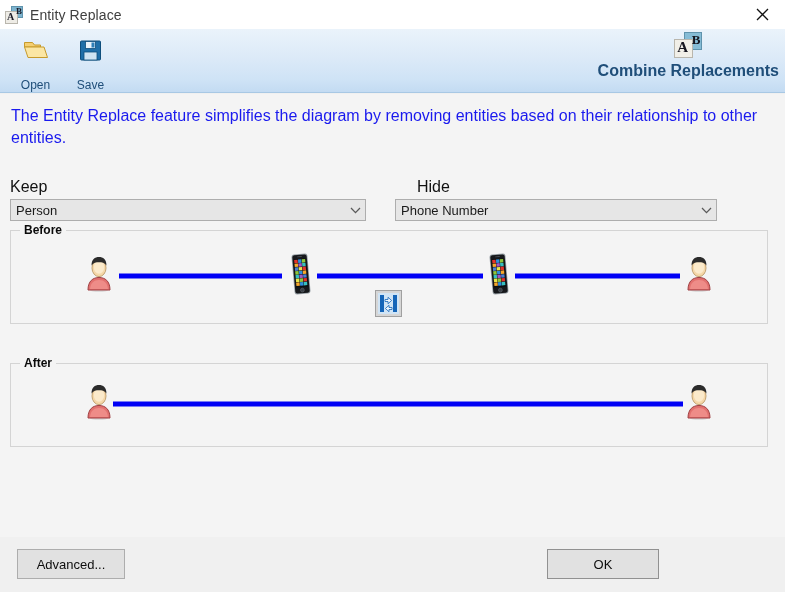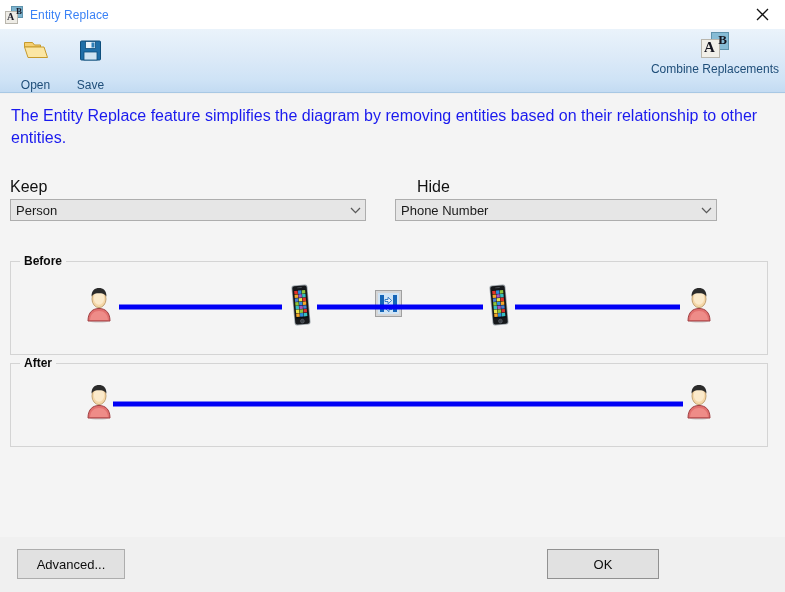--- a/index.html
+++ b/index.html
@@ -51,22 +51,22 @@
     position: absolute;
     font-family: "Liberation Serif", serif;
     font-weight: bold;
     color: #1c1c28;
     line-height: 1;
   }
   .ti-letter-a { left: 2px; bottom: 2px; font-size: 10px; }
   .ti-letter-b { right: 1px; top: 1px; font-size: 9px; }
 
   .titlebar-text {
-    font-size: 12px;
-    color: #3b82f6;
+    font-size: 14px;
+    color: #404040;
     letter-spacing: 0.1px;
   }
   .titlebar-close {
     position: absolute;
     right: 0; top: 0;
     width: 46px; height: 29px;
     display: flex;
     align-items: center;
     justify-content: center;
     cursor: default;
@@ -133,23 +133,24 @@
   .ci-letter-a, .ci-letter-b {
     position: absolute;
     font-family: "Liberation Serif", serif;
     font-weight: bold;
     color: #15151f;
     line-height: 1;
   }
   .ci-letter-a { left: 3px; bottom: 3px; font-size: 15px; }
   .ci-letter-b { right: 2px; top: 1px; font-size: 13px; }
   .combine-label {
-    font-size: 12px;
+    font-size: 16px;
     color: #1f4e79;
     white-space: nowrap;
+    font-weight: bold;
   }
 
   
   .content {
     position: absolute;
     left: 0; top: 94px;
     width: 785px; height: 443px;
     background: #f4f4f4;
   }
 
@@ -215,21 +216,21 @@
     display: flex;
     align-items: center;
     justify-content: center;
   }
 
   
   .groupbox {
     position: absolute;
     border: 1px solid #d4d4d4;
   }
-  .gb-before { left: 10px; top: 167px; width: 758px; height: 94px; }
+  .gb-before { left: 10px; top: 136px; width: 758px; height: 94px; }
   .gb-after  { left: 10px; top: 269px; width: 758px; height: 84px; }
   .groupbox-legend {
     position: absolute;
     top: -8px; left: 9px;
     padding: 0 4px;
     background: #f4f4f4;
     font-size: 12px;
     font-weight: bold;
     color: #0b0b0b;
     white-space: nowrap;

